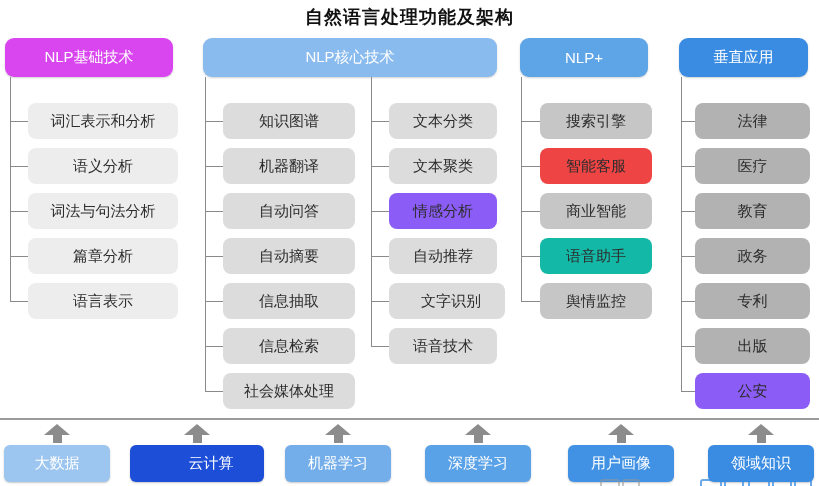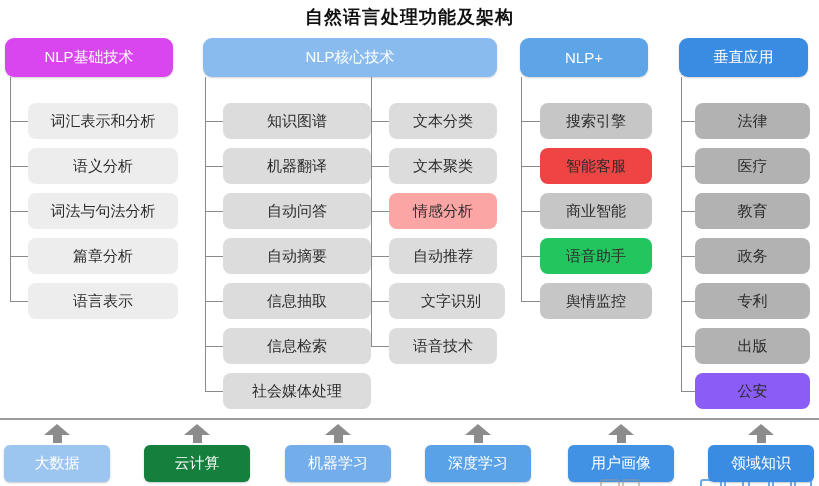--- a/index.html
+++ b/index.html
@@ -24,21 +24,21 @@
   .h4{left:679px;width:129px}
   
   .trunk{position:absolute;top:77px;width:1px;background:#8a8a8a;}
   .tr1{left:10px;height:225px}
   .tr2a{left:205px;height:315px}
   .tr2b{left:371px;height:270px}
   .tr3{left:521px;height:225px}
   .tr4{left:681px;height:315px}
   .tree-col{position:absolute;top:103px;}
   .tc1{left:28px}  .tc1 .titem{width:150px}
-  .tc2a{left:223px}.tc2a .titem{width:148px}
+  .tc2a{left:223px}.tc2a .titem{width:132px}
   .tc2b{left:389px}.tc2b .titem{width:108px}
   .tc3{left:540px} .tc3 .titem{width:112px}
   .tc4{left:695px} .tc4 .titem{width:115px}
   .titem{
     position:relative;height:36px;margin-bottom:9px;border-radius:8px;
     display:flex;align-items:center;justify-content:center;
     font-size:15px;font-weight:500;color:#2d2d2d;
   }
   .titem::before{
     content:"";position:absolute;left:-18px;top:50%;width:18px;height:1px;background:#8a8a8a;
@@ -106,32 +106,32 @@
       <div class="titem" style="background: rgb(220, 220, 220);">自动摘要</div>
       <div class="titem" style="background: rgb(220, 220, 220);">信息抽取</div>
       <div class="titem" style="background: rgb(220, 220, 220);">信息检索</div>
       <div class="titem" style="background: rgb(220, 220, 220);">社会媒体处理</div>
     </div>
 
   <div class="tree-col tc2b">
 
   <div class="titem" style="background: rgb(220, 220, 220);">文本分类</div>
       <div class="titem" style="background: rgb(220, 220, 220);">文本聚类</div>
-      <div class="titem" style="background: #fca5a5;">情感分析</div>
+      <div class="titem" style="background: #8b5cf6;">情感分析</div>
       <div class="titem" style="background: rgb(220, 220, 220);">自动推荐</div>
       <div class="titem" style="background: rgb(220, 220, 220); padding-left: 8px;">文字识别</div>
       <div class="titem" style="background: rgb(220, 220, 220);">语音技术</div>
     </div>
 
   <div class="tree-col tc3">
 
   <div class="titem" style="background: rgb(198, 198, 198);">搜索引擎</div>
       <div class="titem" style="background: #ef4444;">智能客服</div>
       <div class="titem" style="background: rgb(198, 198, 198);">商业智能</div>
-      <div class="titem" style="background: #22c55e;">语音助手</div>
+      <div class="titem" style="background: #14b8a6;">语音助手</div>
       <div class="titem" style="background: rgb(198, 198, 198);">舆情监控</div>
     </div>
 
   <div class="tree-col tc4">
 
   <div class="titem" style="background: rgb(178, 178, 178);">法律</div>
       <div class="titem" style="background: rgb(178, 178, 178);">医疗</div>
       <div class="titem" style="background: rgb(178, 178, 178); border-radius: 7px;">教育</div>
       <div class="titem" style="background: rgb(178, 178, 178);">政务</div>
       <div class="titem" style="background: rgb(178, 178, 178);">专利</div>
@@ -145,21 +145,21 @@
 
       <div class="bunit">
         <div class="arrow-head"></div>
         <div class="arrow-stem"></div>
         <div class="bbox" style="background: rgb(156, 197, 240);">大数据</div>
       </div>
 
       <div class="bunit">
         <div class="arrow-head"></div>
         <div class="arrow-stem"></div>
-        <div class="bbox" style="background: #15803d;">云计算</div>
+        <div class="bbox" style="background: #1d4ed8; padding-left: 28px;">云计算</div>
       </div>
 
       <div class="bunit">
         <div class="arrow-head"></div>
         <div class="arrow-stem"></div>
         <div class="bbox" style="background: rgb(115, 174, 235);">机器学习</div>
       </div>
 
       <div class="bunit">
         <div class="arrow-head"></div>

